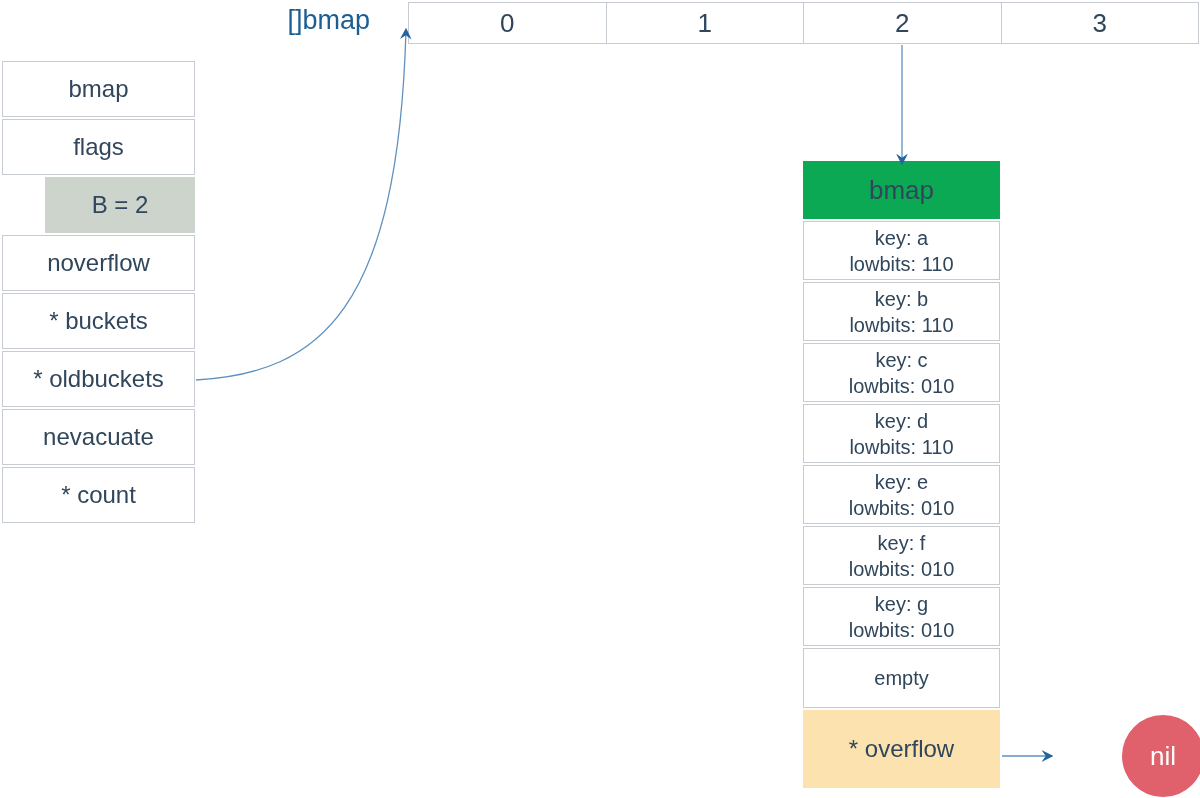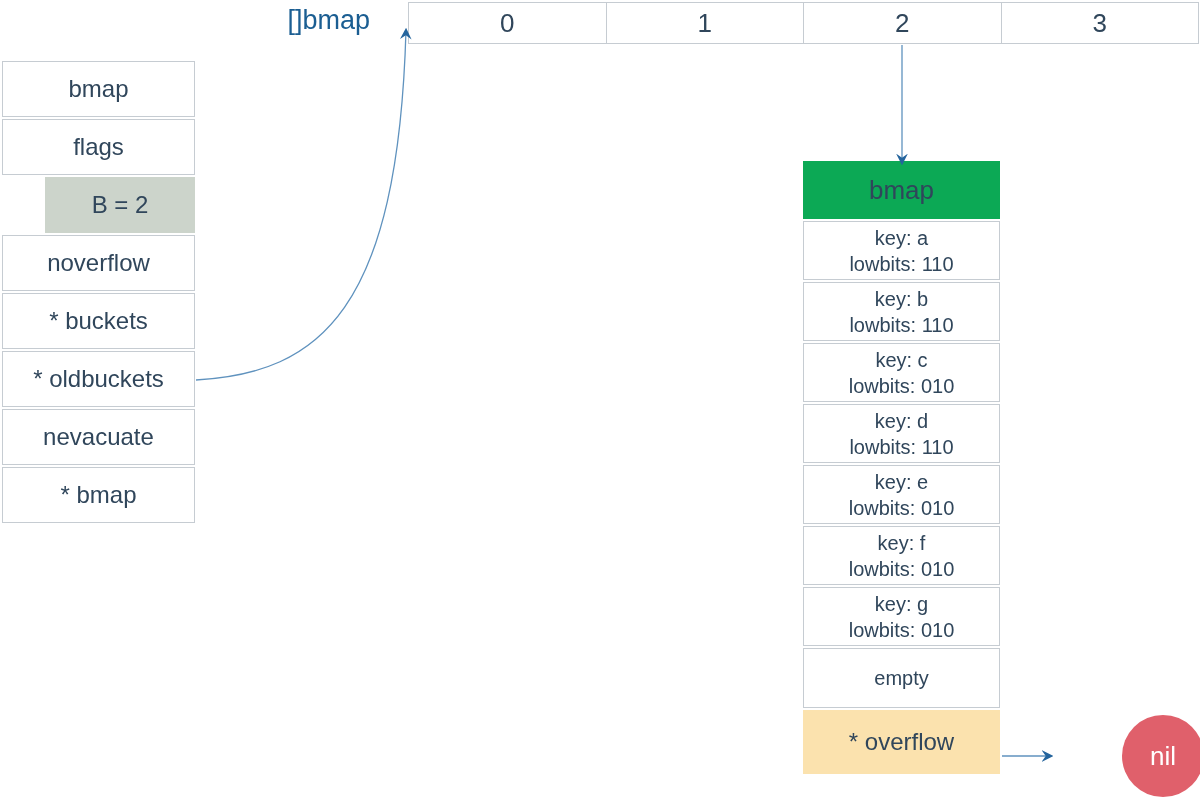--- a/index.html
+++ b/index.html
@@ -73,21 +73,21 @@
     text-align: center;
   }
   .bmap-table .row.header {
     height: 58px;
     background: var(--bmap-header-bg); border-color: var(--bmap-header-bg);
     font-size: 26px;
   }
   .bmap-table .row.entry { height: 59px; font-size: 20px; line-height: 26px; }
   .bmap-table .row.empty { height: 60px; font-size: 20px; text-align: center; }
   .bmap-table .row.overflow {
-    height: 64px;
+    height: 78px;
     background: var(--overflow-bg); border-color: var(--overflow-bg);
     font-size: 24px;
   }
 
   
   .nil-circle {
     position: absolute;
     left: 1122px; top: 715px; width: 82px; height: 82px;
     border-radius: 50%;
     background: var(--nil-bg);
@@ -117,21 +117,21 @@
   </div>
 
   <div class="hmap-table">
     <div class="row">bmap</div>
     <div class="row">flags</div>
     <div class="row highlight">B = 2</div>
     <div class="row">noverflow</div>
     <div class="row">* buckets</div>
     <div class="row">* oldbuckets</div>
     <div class="row">nevacuate</div>
-    <div class="row">* bmap</div>
+    <div class="row">* count</div>
   </div>
 
   <div class="bmap-table">
     <div class="row header">bmap</div>
 
     <div class="row entry">
       <span>key: a</span>
       <span>lowbits: 110</span>
     </div>
     <div class="row entry">

